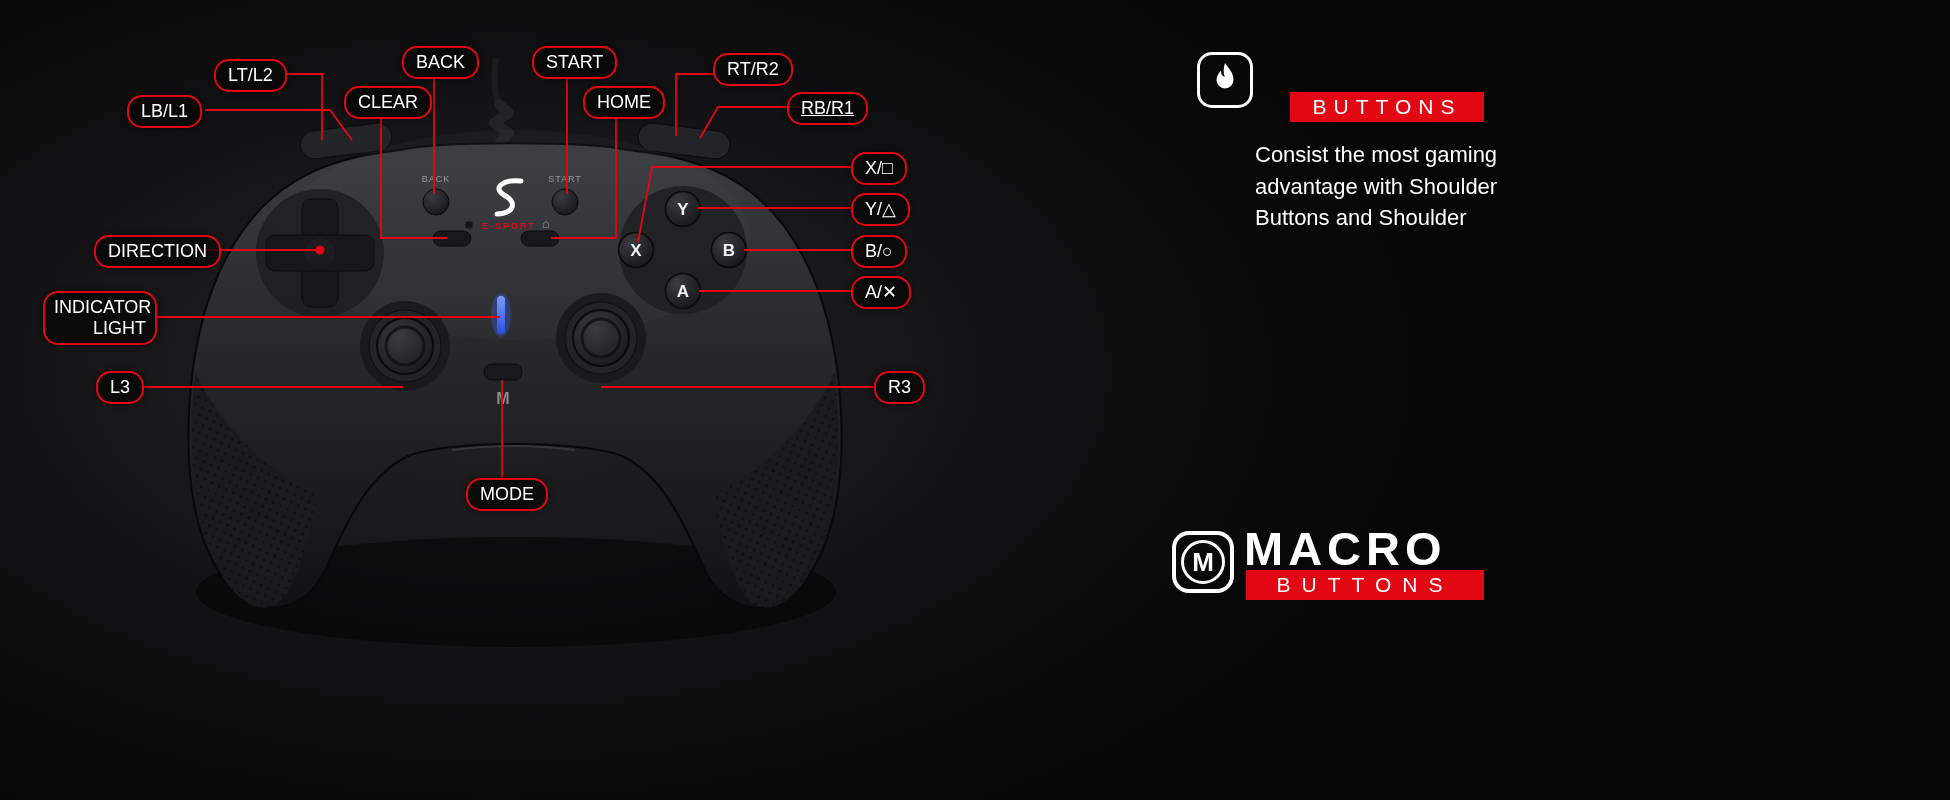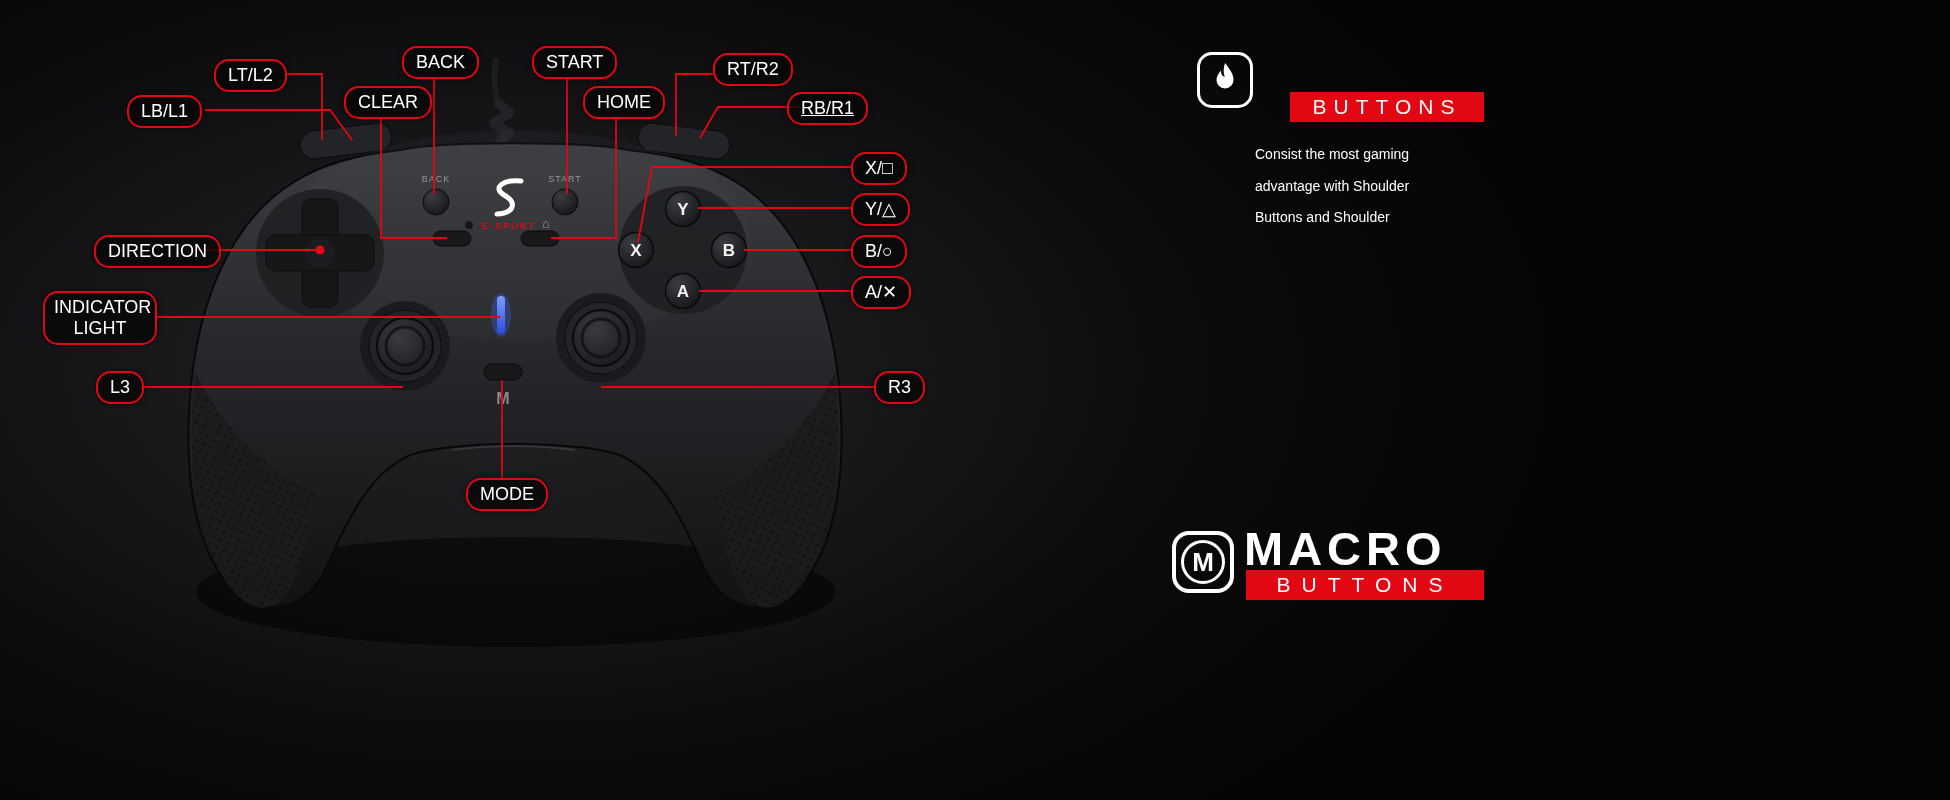--- a/index.html
+++ b/index.html
@@ -17,21 +17,21 @@
     background:rgba(8,8,8,.80);
     border:2px solid var(--accent-red, #e30613);
     border-radius:15px;
     color:#fff;
     font-size:18px; line-height:1.18;
     padding:4px 12px;
     text-align:center;
     white-space:nowrap;
     box-shadow:0 0 6px rgba(0,0,0,.6);
   }
-  .callout.wrap { white-space:normal; width:92px; padding:4px 9px; }
+  .callout.wrap { white-space:normal; width:92px; padding:4px 9px;text-align:right; }
 
   .c-lt   { left:214px; top:59px; }
   .c-lb   { left:127px; top:95px; }
   .c-back { left:402px; top:46px; }
   .c-clear{ left:344px; top:86px; }
   .c-start{ left:532px; top:46px; }
   .c-home { left:583px; top:86px; }
   .c-rt   { left:713px; top:53px; }
   .c-rb   { left:787px; top:92px;text-decoration:underline; }
   .c-x    { left:851px; top:152px; }
@@ -66,21 +66,21 @@
   }
   .fire-title  { left:1261px; top:47px; }
   .macro-title { left:1244px; top:525px; letter-spacing:5px; }
   .red-bar {
     position:absolute; background:var(--accent-red, #e30613); color:#fff;
     display:flex; align-items:center; justify-content:center;
     font-size:21px; height:30px; box-sizing:border-box;text-align:right;
   }
   .fire-bar  { left:1290px; top:92px;  width:194px; letter-spacing:7px; }
   .macro-bar { left:1246px; top:570px; width:238px; letter-spacing:11px; }
-  .desc { position:absolute; left:1255px; top:139px; color:#fff; font-size:14px; }
+  .desc { position:absolute; left:1255px; top:139px; color:#fff; font-size:22px; }
   .desc div { height:31.5px; line-height:31.5px; }
 </style>
 </head>
 <body>
 
 <div id="stage">
 
   <svg id="scene" width="1950" height="800" viewBox="0 0 1950 800">
     <defs>
       <linearGradient id="bodyGrad" x1="0" y1="0" x2="0" y2="1">

